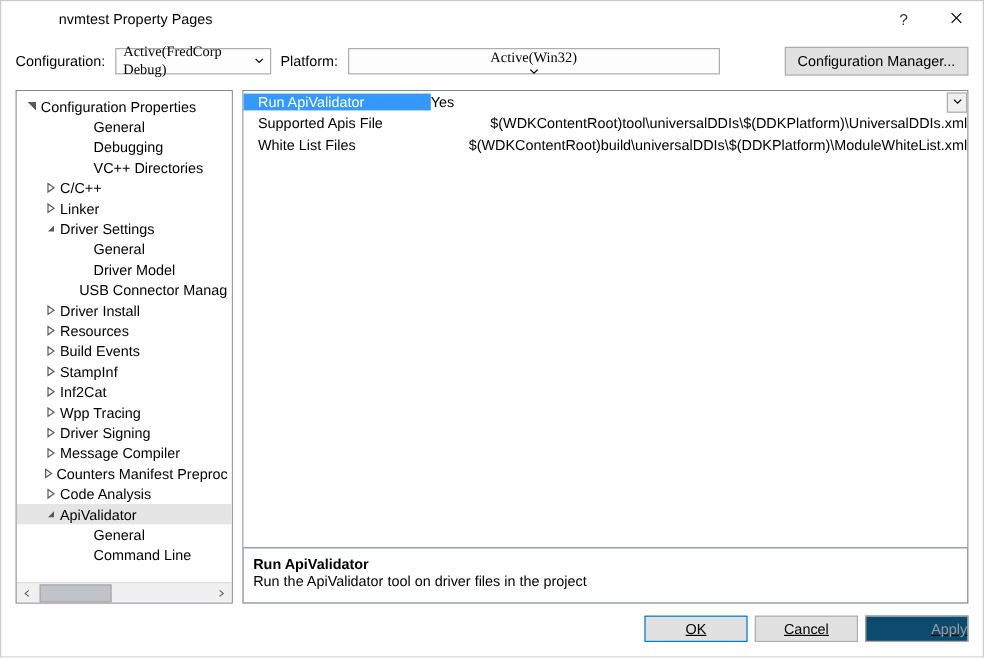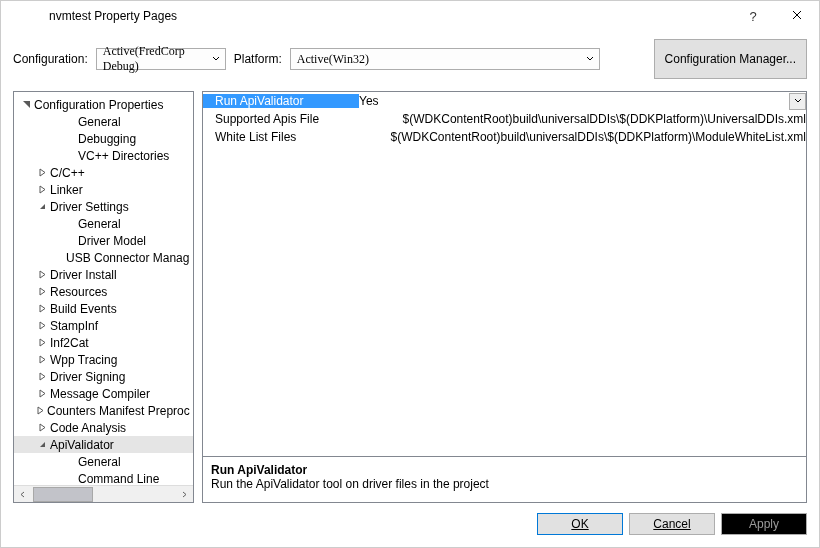--- a/index.html
+++ b/index.html
@@ -8,22 +8,22 @@
   .titlebar { height: 30px; display: flex; align-items: center; padding: 0 0 0 24px; margin-left: 24px; }
   .titlebar .title { flex: 1; }
   .titlebar .tbtn { width: 44px; height: 30px; display: flex; align-items: center; justify-content: center; color: #333; }
   .titlebar .tbtn svg { width: 10px; height: 10px; }
   .config-row { display: flex; align-items: center; gap: 8px; padding: 8px 12px; }
   .config-row .lbl { }
   .config-row .combo { border: 1px solid #adadad; height: 22px; display: flex; align-items: center; background: #fdfdfd; }
   .config-row .combo .ctext { padding: 0 6px; flex: 1; font-family: Liberation Serif, serif; }
   .config-row .combo .arrow { width: 18px; display:flex; align-items:center; justify-content:center; border-left: 0px; }
   .combo-config { width: 130px; }
-  .combo-platform { width: 310px; }
-  .cfgmgr { height: 40px; border: 1px solid #adadad; background: #e1e1e1; padding: 0 10px; display:flex; align-items:center; }
+  .combo-platform { width: 310px; flex-direction: column; }
+  .cfgmgr { height: 24px; border: 1px solid #adadad; background: #e1e1e1; padding: 0 10px; display:flex; align-items:center; }
   .main { flex: 1; display: flex; padding: 4px 12px 0 12px; gap: 8px; min-height: 0; }
   .tree-pane { width: 181px; border: 1px solid #828790; display: flex; flex-direction: column; }
   .tree { flex: 1; overflow: hidden; background: #fff; padding-top: 4px; }
   .tree-scroll { height: 17px; border-top: 1px solid #ddd; display: flex; align-items: center; background: #f0f0f0; }
   .tree-scroll .arrow { width: 17px; height: 17px; display:flex; align-items:center; justify-content:center; }
   .tree-scroll .thumb { width: 60px; height: 15px; background: #c2c3c9; border: 1px solid #a8a8a8; margin-left: 2px; }
   .tree-node { display: flex; align-items: center; height: 17px; white-space: nowrap; padding-right: 4px; cursor: default; }
   .tree-node .glyph { width: 12px; display: inline-flex; align-items:center; justify-content:center; margin-right: 2px; }
   .tree-node .label { }
   .tree-node.selected { background: #e5e5e5; }
@@ -36,21 +36,21 @@
   .prop-row { display: flex; height: 18px; align-items: center; }
   .prop-name { width: 156px; padding-left: 12px; }
   .prop-val { flex: 1; padding-left: 0; text-align: right; }
   .prop-row.selected .prop-name { background: #3399ff; color: #fff; }
   .prop-row.selected .dd { width: 17px; height: 17px; border: 1px solid #adadad; display:flex; align-items:center; justify-content:center; margin-left:auto; margin-right:0; background: #efefef; }
   .desc-box { border-top: 1px solid #828790; padding: 6px 8px; height: 46px; }
   .desc-box .dtitle { font-weight: bold; }
   .footer { padding: 10px 12px 12px 0; display: flex; justify-content: flex-end; gap: 6px; text-decoration: underline; }
   .btn { width: 86px; height: 22px; border: 1px solid #adadad; background: #e1e1e1; display:flex; align-items:center; justify-content:center; }
   .btn.default { border: 1px solid #0078d7; }
-  .btn.disabled { color: #9b9b9b; background: #000000; }
+  .btn.disabled { color: #9b9b9b; background: #0c4a6e; justify-content: flex-end; }
 </style>
 </head>
 <body>
 
 <div class="window">
 
   <div class="titlebar">
     <span class="title">nvmtest Property Pages</span>
     <div class="tbtn">
       <span style="font-size:13px;">?</span>
@@ -272,21 +272,21 @@
               <span>Yes</span>
               <span class="dd">
                 <svg width="8" height="8" viewBox="0 0 8 8">
                   <path d="M1 2 L4 5 L7 2" stroke="#000" fill="none"></path>
                 </svg>
               </span>
             </div>
           </div>
           <div class="prop-row">
             <div class="prop-name">Supported Apis File</div>
-            <div class="prop-val"><span>$(WDKContentRoot)build\universalDDIs\$(DDKPlatform)\UniversalDDIs.xml</span></div>
+            <div class="prop-val"><span>$(WDKContentRoot)tool\universalDDIs\$(DDKPlatform)\UniversalDDIs.xml</span></div>
           </div>
           <div class="prop-row">
             <div class="prop-name">White List Files</div>
             <div class="prop-val"><span>$(WDKContentRoot)build\universalDDIs\$(DDKPlatform)\ModuleWhiteList.xml</span></div>
           </div>
         </div>
       <div class="desc-box">
         <div class="dtitle">Run ApiValidator</div>
         <div>Run the ApiValidator tool on driver files in the project</div>
       </div>

